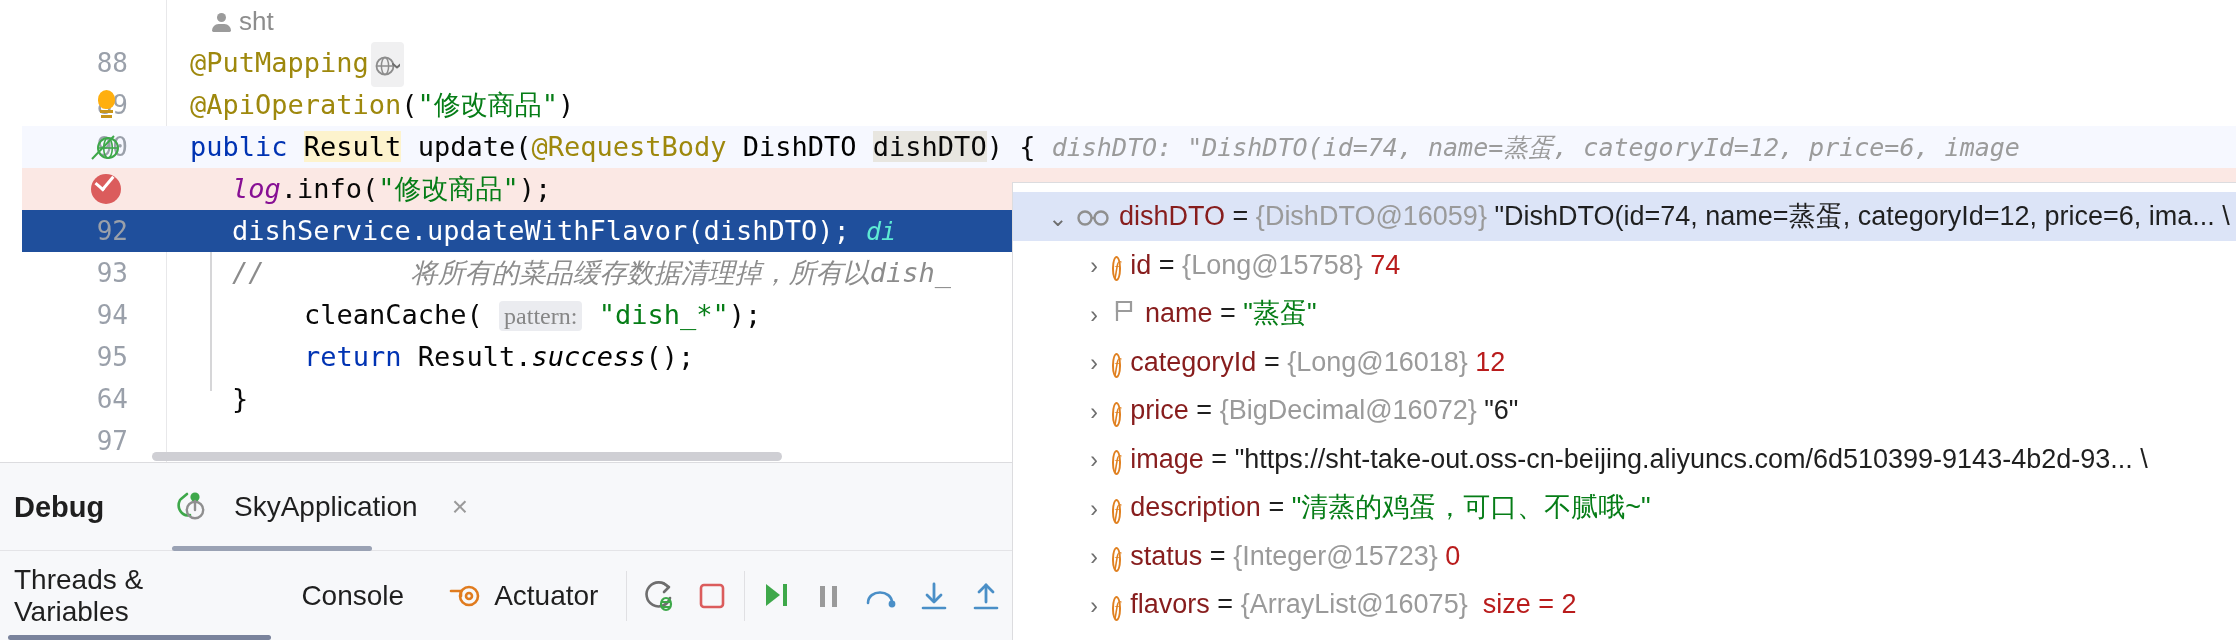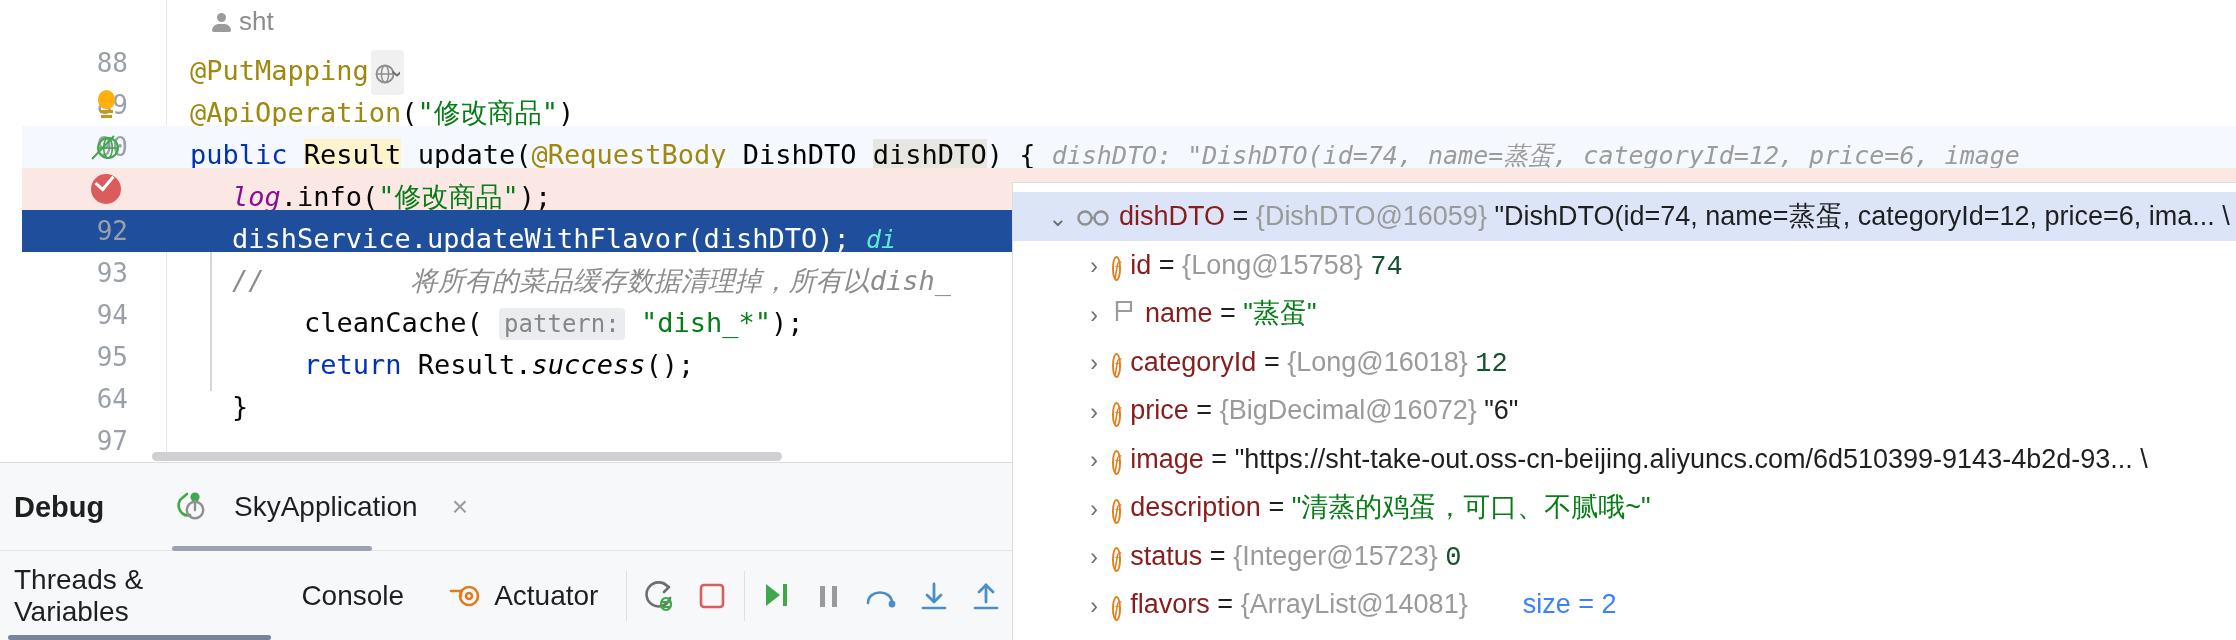--- a/index.html
+++ b/index.html
@@ -51,21 +51,21 @@
     letter-spacing: 0px;
   }
   .code-row .marker {
     position: absolute;
     left: 58px; top: 0;
     width: 52px; height: 100%;
     display: flex; align-items: center; justify-content: center;
   }
   .code-row .text {
     position: absolute;
-    left: 168px; top: 8px;
+    left: 168px; top: 0;
     height: 100%;
   }
 
   
   #gutter-sep {
     position: absolute;
     left: 166px; top: 0;
     width: 1px; height: 462px;
     background: #e8e8ea;
   }
@@ -86,20 +86,21 @@
   .stat   { color: #000000; font-style: italic; }
   .comm   { color: #8c8c8c; font-style: italic; }
   .hint   { color: #9b9b9b; font-style: italic; font-size: 25px; }
   .paramhint {
     color: #868686;
     background: #ebecf0;
     border-radius: 4px;
     padding: 2px 5px;
     font-size: 24px;
     font-style: normal;
+    font-family: Liberation Serif, serif;
   }
   .sel-ident { background: #e8e6e0; }
   .hl-ident  { background: #fdf3cd; }
 
   .row-current { background: #f6f8ff; }
   .row-bp      { background: #fbe8e4; }
   .row-exec    { background: #1f4f9c; }
   .row-exec .gutter { color: #9aa0aa; }
   .row-exec .text  { color: #ffffff; }
   .row-exec .text .plain,
@@ -198,24 +199,24 @@
     vertical-align: middle;
   }
   .var-row .indent { display: inline-block; width: 36px; }
   .var-row .vicon {
     display: inline-block; vertical-align: middle;
     margin: 0 9px 0 3px;
   }
   .var-name  { color: #871d1d; }
   .var-eq    { color: #1f1f1f; }
   .var-ref   { color: #9a9a9a; }
-  .var-num   { color: #14532d; font-family: Liberation Mono, monospace; }
+  .var-num   { color: #b91c1c; }
   .var-str   { color: #1f1f1f; }
   .var-str-cn{ color: #067d17; }
-  .var-size  { color: #3b82f6; margin-left: 40px; }
+  .var-size  { color: #b91c1c; }
 
   
   .ic-field {
     width: 28px; height: 28px; border-radius: 50%;
     border: 2px solid #e08020;
     color: #e08020; font-size: 19px;
     line-height: 24px; text-align: center;
     font-family: "Liberation Serif", serif;
     font-style: italic;
   }
@@ -440,21 +441,21 @@
 
     <div class="var-row">
       <span class="indent"></span><span class="arrow">›</span><span class="vicon"><span class="ic-field">f</span></span><span class="var-name">description</span> <span class="var-eq">=</span> <span class="var-str-cn">"清蒸的鸡蛋，可口、不腻哦~"</span>
     </div>
 
     <div class="var-row">
       <span class="indent"></span><span class="arrow">›</span><span class="vicon"><span class="ic-field">f</span></span><span class="var-name">status</span> <span class="var-eq">=</span> <span class="var-ref">{Integer@15723}</span> <span class="var-num">0</span>
     </div>
 
     <div class="var-row">
-      <span class="indent"></span><span class="arrow">›</span><span class="vicon"><span class="ic-field">f</span></span><span class="var-name">flavors</span> <span class="var-eq">=</span> <span class="var-ref">{ArrayList@14081}</span>&nbsp; <span class="var-size">size = 2</span>
+      <span class="indent"></span><span class="arrow">›</span><span class="vicon"><span class="ic-field">f</span></span><span class="var-name">flavors</span> <span class="var-eq">=</span> <span class="var-ref">{ArrayList@16075}</span>&nbsp; <span class="var-size">size = 2</span>
     </div>
 
   </div>
 
   <div id="debug-window">
 
     <div id="debug-header">
       <div id="debug-title">Debug</div>
 
       <div id="session-tab">

